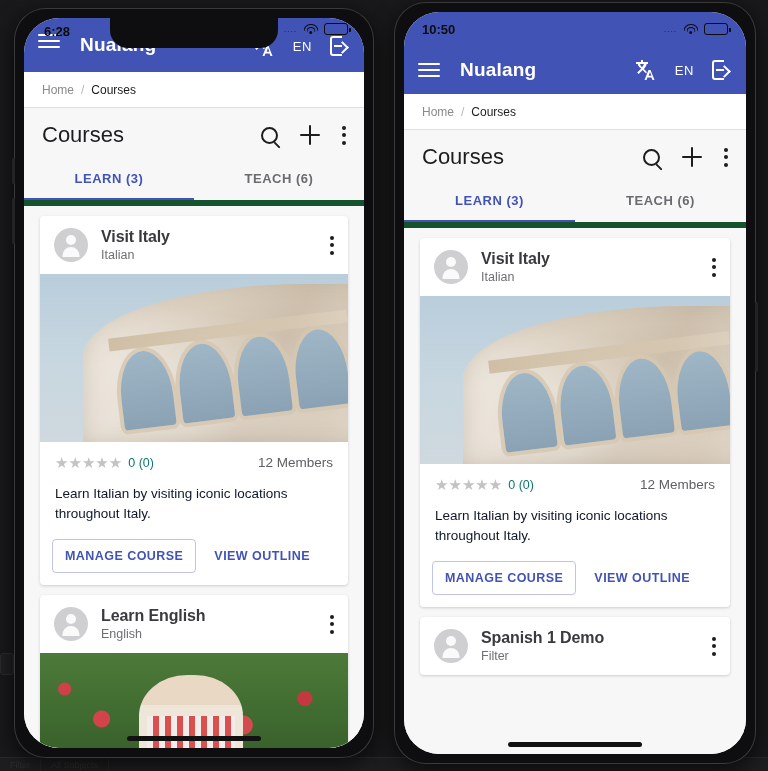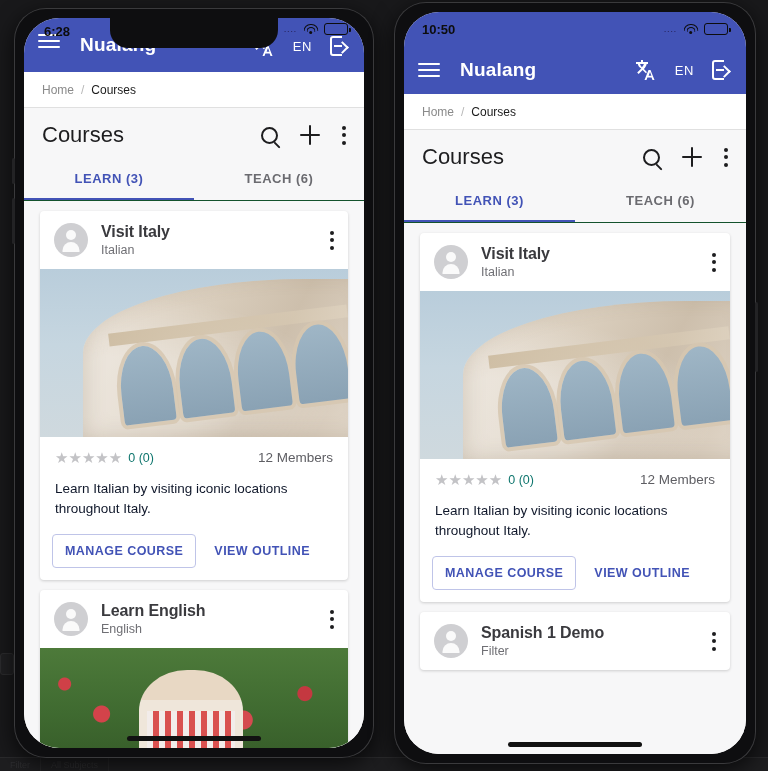--- a/index.html
+++ b/index.html
@@ -114,21 +114,21 @@
   .ic-search::after { content:""; position:absolute; right:-5px; bottom:-4px; width:8px; height:2px;
                       background:#1d1d1f; transform: rotate(45deg); border-radius:1px; }
   .ic-plus { width:20px; height:20px; position:relative; }
   .ic-plus::before,.ic-plus::after{ content:""; position:absolute; background:#1d1d1f; border-radius:1px; }
   .ic-plus::before{ left:0; top:9px; width:20px; height:2px; }
   .ic-plus::after { top:0; left:9px; height:20px; width:2px; }
   .ic-kebab { width:4px; display:flex; flex-direction:column; gap:3.5px; }
   .ic-kebab span { width:4px; height:4px; border-radius:50%; background:#1d1d1f; display:block; }
 
   
-  .tabs { display:flex; border-bottom:1px solid #14532d; }
+  .tabs { display:flex; border-bottom:6px solid #14532d; }
   .tab { flex:1; text-align:center; padding: 13px 0 12px; font-size: 13px;
          font-weight:bold; letter-spacing:.5px; color:#6b6b70; cursor:pointer; }
   .tab.active { color: var(--brand); border-bottom: 2.5px solid var(--brand); }
 
   
   .cards { padding: 10px 16px 0; }
   .card { background:#fff; border-radius:4px; box-shadow:0 1px 3px rgba(0,0,0,.17);
           margin-bottom: 10px; overflow:hidden; }
   .card-head { display:flex; align-items:center; padding: 12px 14px; gap: 13px; }
   .avatar { width:34px; height:34px; border-radius:50%; background:#cfcfd2;

